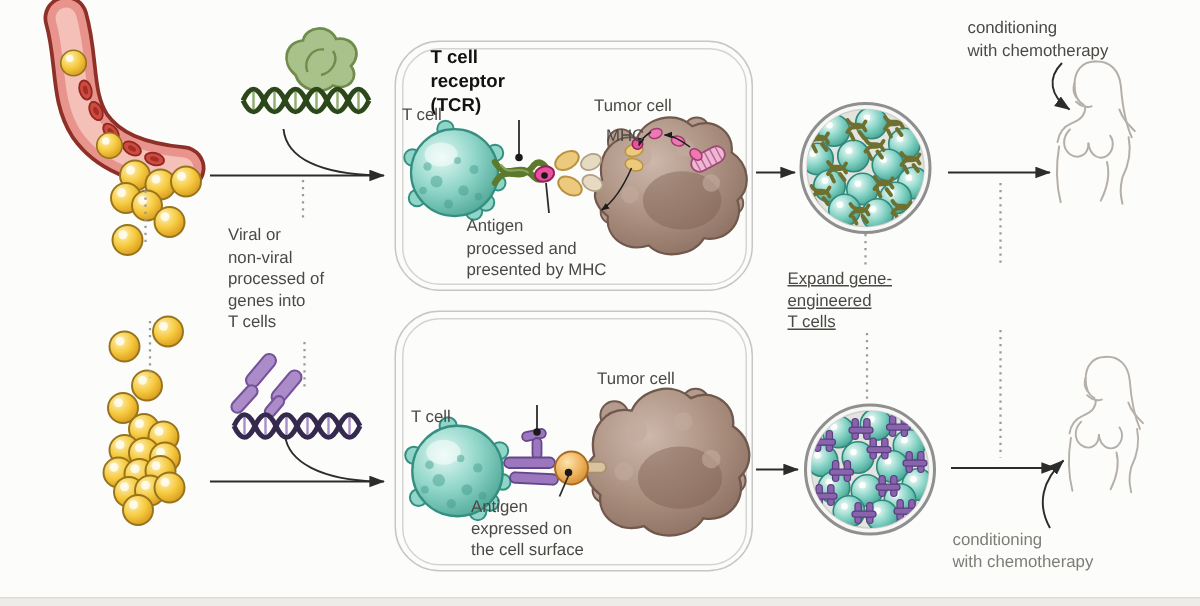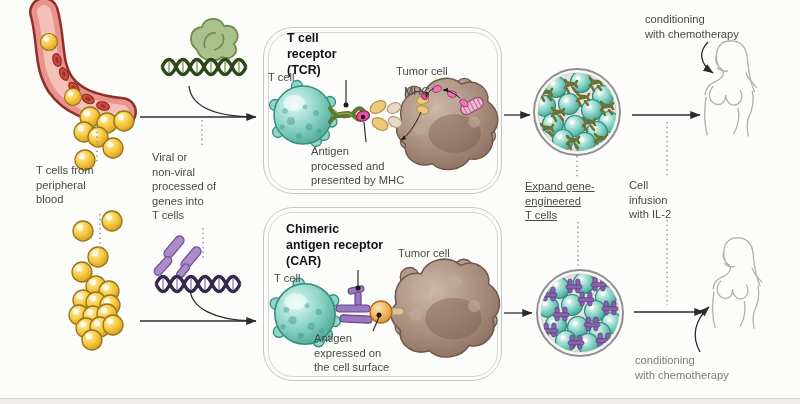--- a/index.html
+++ b/index.html
@@ -394,56 +394,47 @@
     </g>
 
     <g>
       <use href="#human" transform="translate(704,40) scale(1.03)"></use>
     </g>
     <g>
       <use href="#human" transform="translate(712,237) scale(0.98)"></use>
     </g>
   </svg>
 
-  <div class="lbl" style="left:36px; top:163px; width:100px;">T cells from
-peripheral
-blood</div>
 
   <div class="lbl" style="left:152px; top:150px; width:100px;">Viral or
 non-viral
 processed of
 genes into
 T cells</div>
 
   <div class="lbl bold-title" style="left:287px; top:31px; width:120px;">T cell
 receptor
 (TCR)</div>
   <div class="lbl" style="left:268px; top:70px; width:60px;">T cell</div>
   <div class="lbl" style="left:366px; top:84px; width:40px;margin-left:38px;">MHC</div>
   <div class="lbl" style="left:396px; top:64px; width:80px;">Tumor cell</div>
   <div class="lbl" style="left:311px; top:144px; width:120px;">Antigen
 processed and
 presented by MHC</div>
 
-  <div class="lbl bold-title" style="left:286px; top:222px; width:140px;">Chimeric
-antigen receptor
-(CAR)</div>
   <div class="lbl" style="left:274px; top:271px; width:60px;">T cell</div>
   <div class="lbl" style="left:398px; top:246px; width:80px;">Tumor cell</div>
   <div class="lbl" style="left:314px; top:331px; width:120px;">Antigen
 expressed on
 the cell surface</div>
 
   <div class="lbl" style="left:525px; top:179px; width:104px;text-decoration:underline;">Expand gene-
 engineered
 T cells</div>
 
-  <div class="lbl" style="left:629px; top:178px; width:80px;">Cell
-infusion
-with IL-2</div>
 
   <div class="lbl" style="left:645px; top:12px; width:130px;">conditioning
 with chemotherapy</div>
 
   <div class="lbl faded" style="left:635px; top:353px; width:140px;">conditioning
 with chemotherapy</div>
 
   <div class="bottom-strip"></div>
 </div>
 

